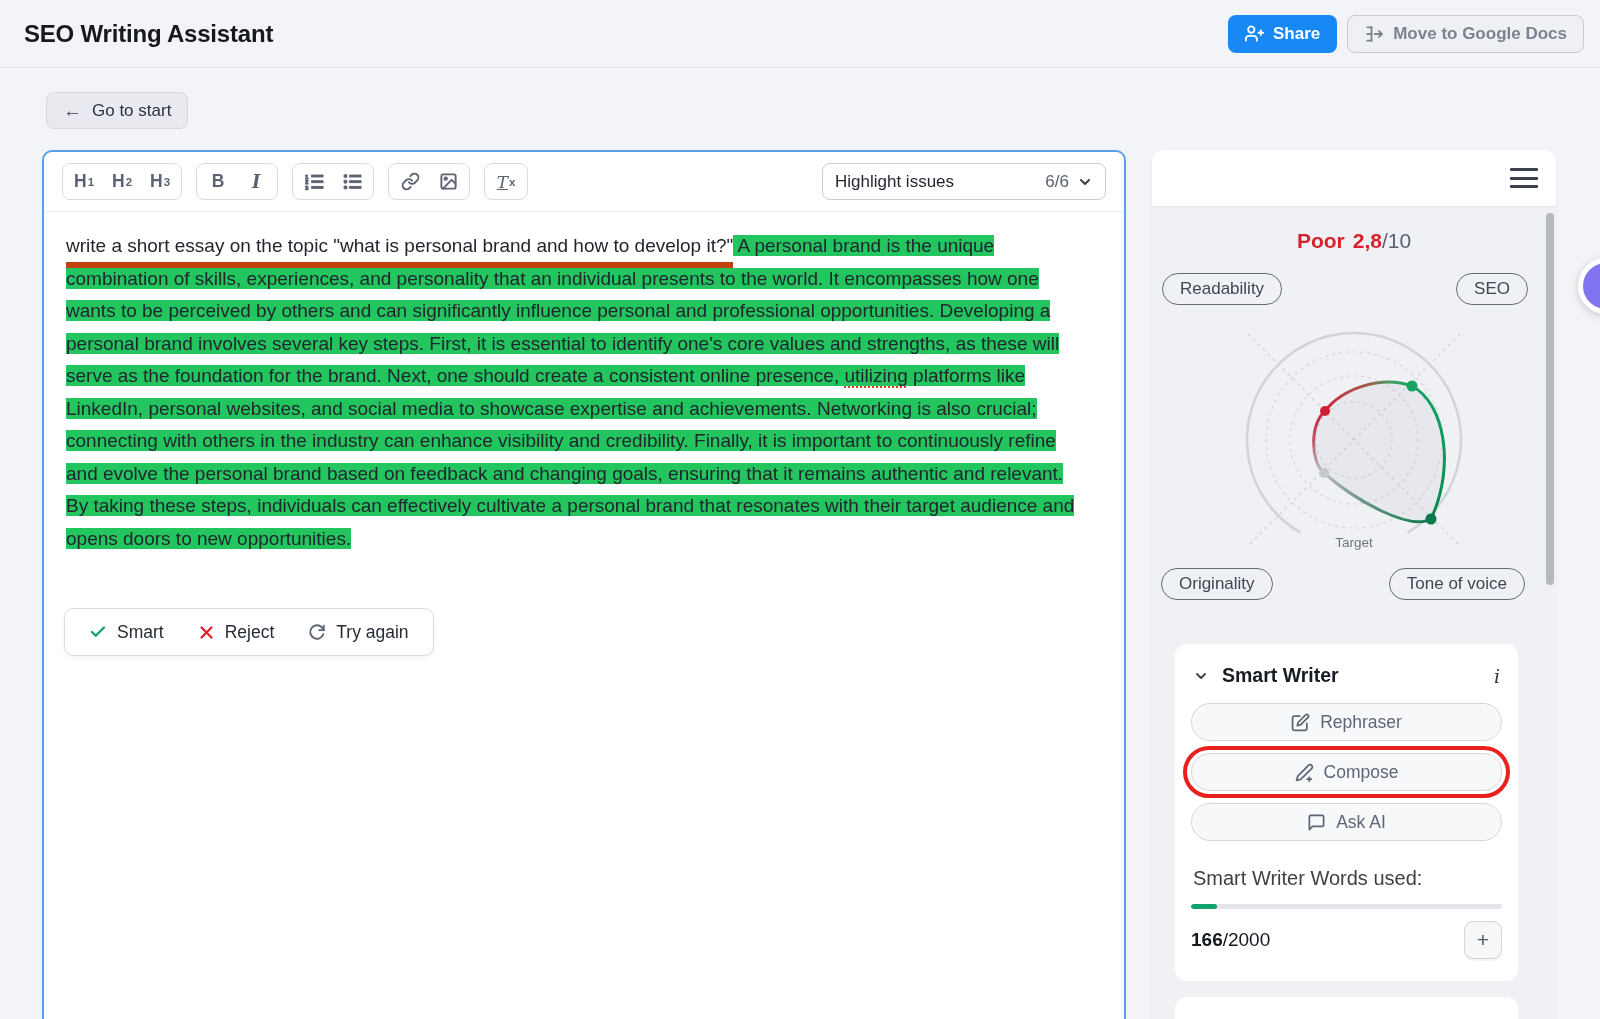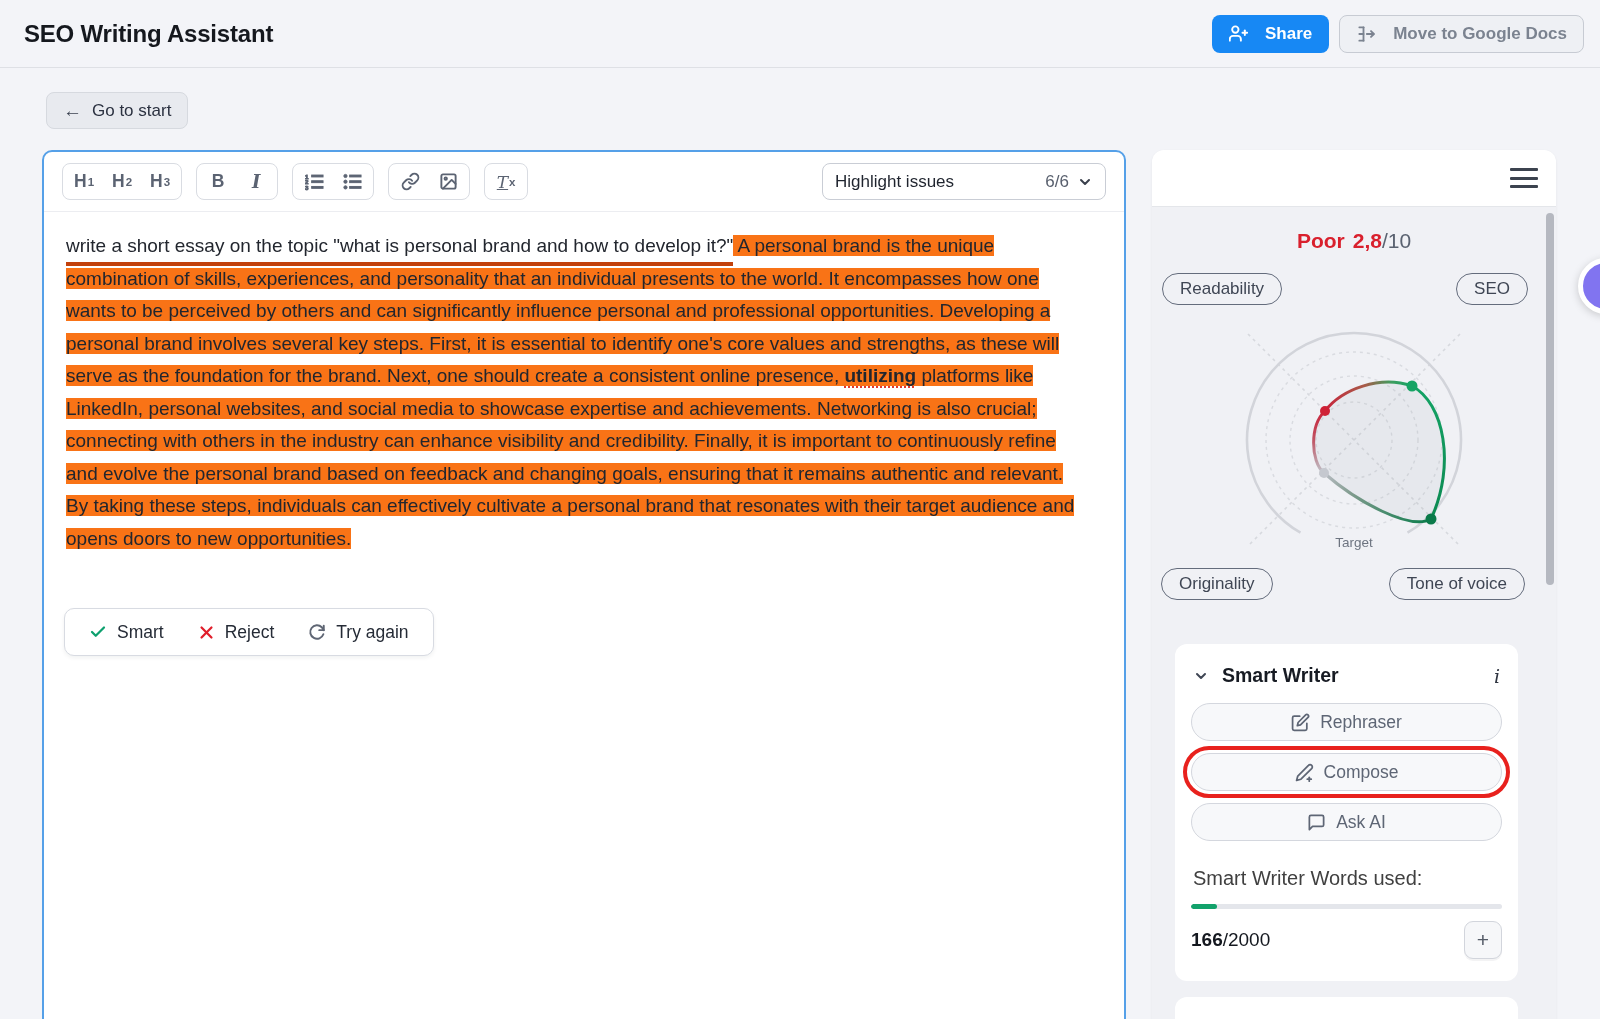--- a/index.html
+++ b/index.html
@@ -4,21 +4,21 @@
 <style>
   * { margin:0; padding:0; box-sizing:border-box; }
   html,body { width:1600px; height:1019px; overflow:hidden; }
   body { position:relative; background:#f3f4f8; font-family:"Liberation Sans",sans-serif; color:#22262e; }
 
   
   .header { position:absolute; top:0; left:0; right:0; height:68px; border-bottom:1px solid #dee0e5;
             display:flex; align-items:center; padding:0 16px 0 24px; background:#f3f4f8; z-index:5; }
   .page-title { font-size:24px; font-weight:700; color:#15181e; letter-spacing:-0.2px; }
   .header-actions { margin-left:auto; display:flex; gap:10px; }
-  .hbtn { height:38px; border-radius:8px; display:inline-flex; align-items:center; gap:17px;
+  .hbtn { height:38px; border-radius:8px; display:inline-flex; align-items:center; gap:9px;
           padding:0 16px; font-size:17px; cursor:pointer; border:1px solid transparent; }
   .btn-share { background:#1788f4; color:#fff; font-weight:700; }
   .btn-move { background:#eef0f4; border-color:#c7cbd3; color:#7b8390; font-weight:600; }
 
   
   .go-start { position:absolute; left:46px; top:92px; height:37px; display:inline-flex; align-items:center;
               gap:10px; padding:0 16px; background:#e8eaef; border:1px solid #d6d9df; border-radius:8px;
               font-size:17px; color:#2b3140; cursor:pointer; }
   .go-start .arrow { font-size:19px; line-height:1; color:#3a4150; }
 
@@ -35,23 +35,23 @@
   .tbtn.italic { font-family:"DejaVu Serif",serif; font-style:italic; font-weight:700; font-size:18px; }
   .tbtn svg { stroke:#5b6372; }
   .tx-t { font-family:"DejaVu Serif",serif; font-style:italic; font-weight:400; font-size:17px; text-decoration:underline; }
   .tx-x { font-size:11.5px; font-weight:700; margin-left:1px; }
   .dropdown { margin-left:auto; width:284px; height:37px; border:1px solid #c9cdd5; border-radius:8px;
               display:flex; align-items:center; padding:0 12px; font-size:17px; color:#1f242e; cursor:pointer;
               background:#fff; }
   .dd-count { margin-left:auto; color:#59606e; margin-right:8px; }
 
   .doc { padding:18px 22px 0; max-width:1060px; font-size:19px; line-height:32.5px; color:#22262e; min-height:380px; }
-  .prompt { border-bottom:4px solid #c2410c; padding-bottom:6px; }
-  .hl { background:#f97316;text-align:center; }
-  .spell { text-decoration:underline dotted #e0392f 2px; text-underline-offset:4px;font-weight:bold; }
+  .prompt { border-bottom:6px solid #c2410c; padding-bottom:6px; }
+  .hl { background:#22c55e;text-align:center; }
+  .spell { text-decoration:underline dotted #e0392f 2px; text-underline-offset:4px; }
 
   .accept-bar { display:inline-flex; align-items:center; gap:34px; margin:16px 0 0 20px; height:48px;
                 border:1px solid #d8dbe2; border-radius:10px; background:#fff; padding:0 24px;
                 box-shadow:0 2px 4px rgba(25,30,40,.06); }
   .action { display:inline-flex; align-items:center; gap:10px; font-size:17.5px; color:#252b36; cursor:pointer;
             background:none; border:none; font-family:"Liberation Sans",sans-serif; }
 
   
   .sidebar { position:absolute; left:1152px; top:150px; width:404px; height:900px; background:#f0f1f5;
              border-radius:12px; overflow:hidden; box-shadow:0 1px 3px rgba(20,25,35,.06); }

